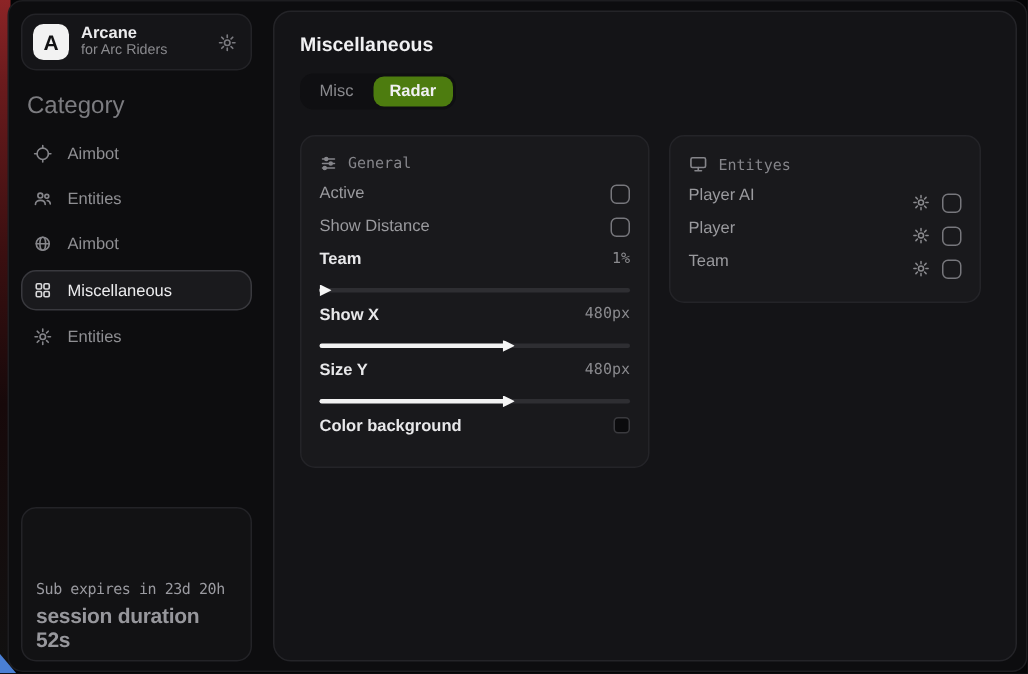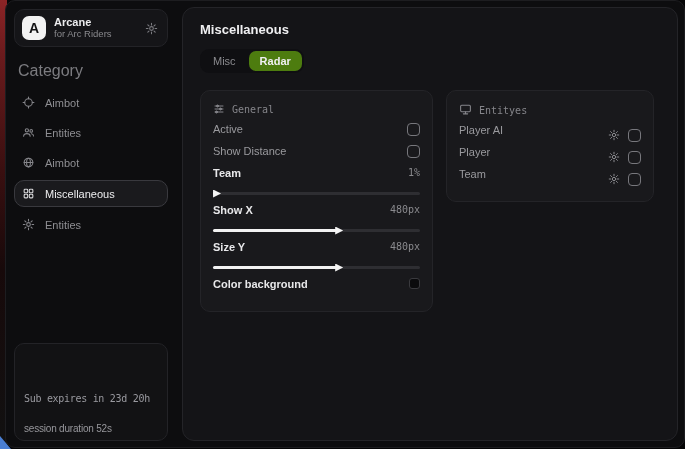--- a/index.html
+++ b/index.html
@@ -31,21 +31,21 @@
   .nav { display:flex; flex-direction:column; gap:5px; }
   .nav-item { height:25px; display:flex; align-items:center; gap:10px; padding:0 7px;
     color:#8f8f93; font-size:11px; border:1px solid transparent; border-radius:10px; cursor:default; }
   .nav-item .ni { display:flex; color:#85858a; }
   .nav-item.active { border-color:#39393e; background:#1a1a1d; color:#ededef; height:27px; }
   .nav-item.active .ni { color:#d8d8da; }
 
   .sub-card { position:absolute; left:8px; right:8px; bottom:6px; border:1px solid #232327;
     border-radius:10px; padding:7px 9px 6px; background:#121214; }
   .sub-line1 { font-family:"DejaVu Sans Mono", monospace; font-size:10px; color:#9a9aa0; letter-spacing:-0.3px;margin-top:42px; }
-  .sub-line2 { font-size:10px; color:#97979c; margin-top:19px; font-weight:normal; letter-spacing:-0.2px; }
+  .sub-line2 { font-size:14px; color:#97979c; margin-top:3px; font-weight:bold; letter-spacing:-0.2px; }
 
   
   .main { flex:1; margin:6px; border:1px solid #242428; border-radius:12px; background:#141417;
     padding:14px 17px; position:relative; }
   .page-title { font-size:13px; font-weight:bold; color:#f0f0f2; }
 
   .tablist { margin-top:12px; display:inline-flex; background:#0f0f12; border-radius:9px; padding:2px; gap:2px; }
   .tab { padding:4px 11px; font-size:11px; color:#8a8a8e; border-radius:7px; cursor:default; }
   .tab.active { background:#4d7c0f; color:#f0f0f2; font-weight:600; }
 

